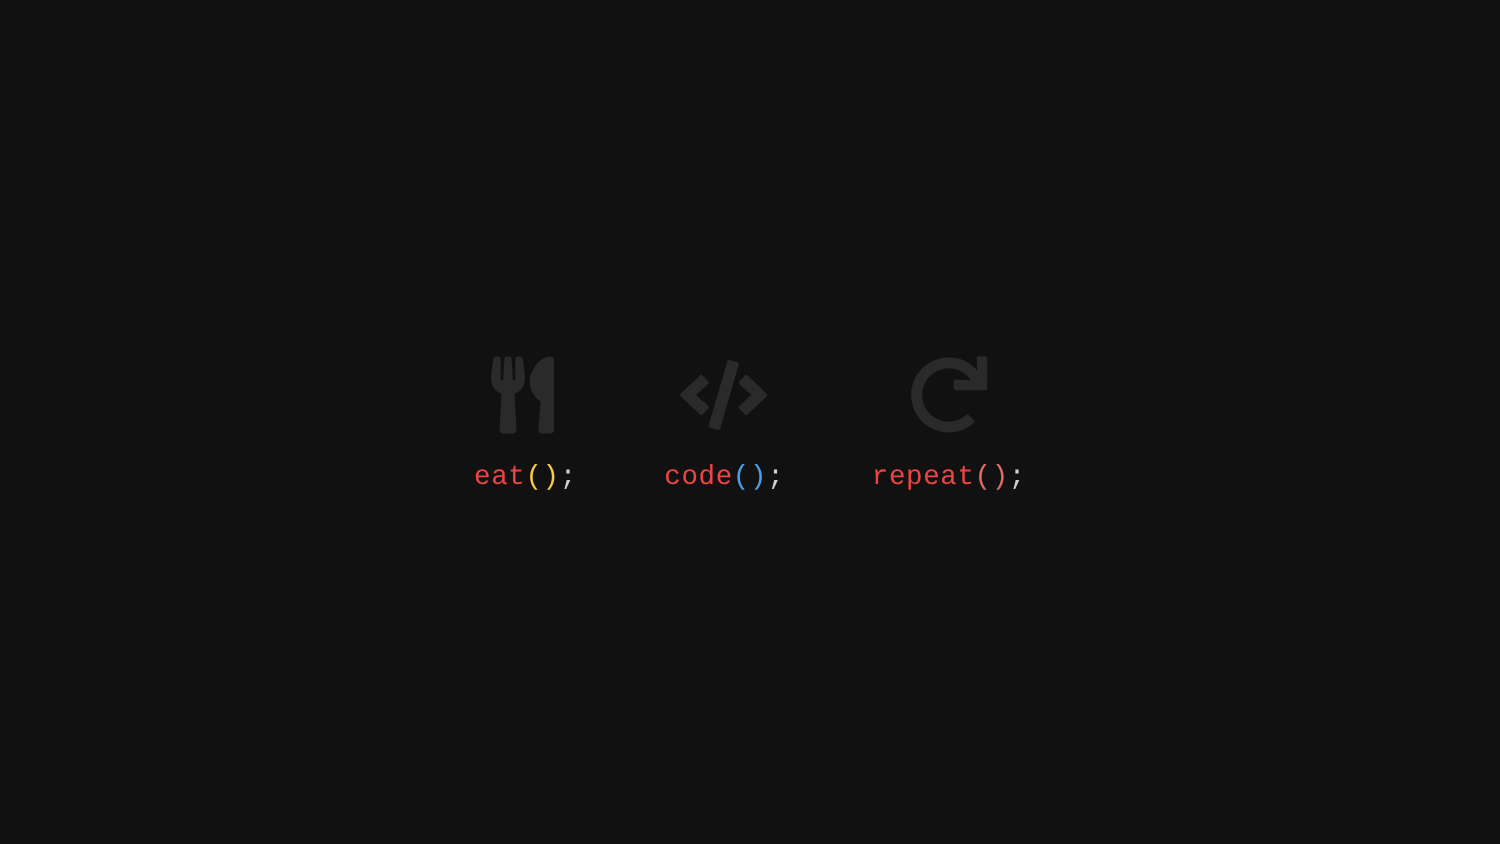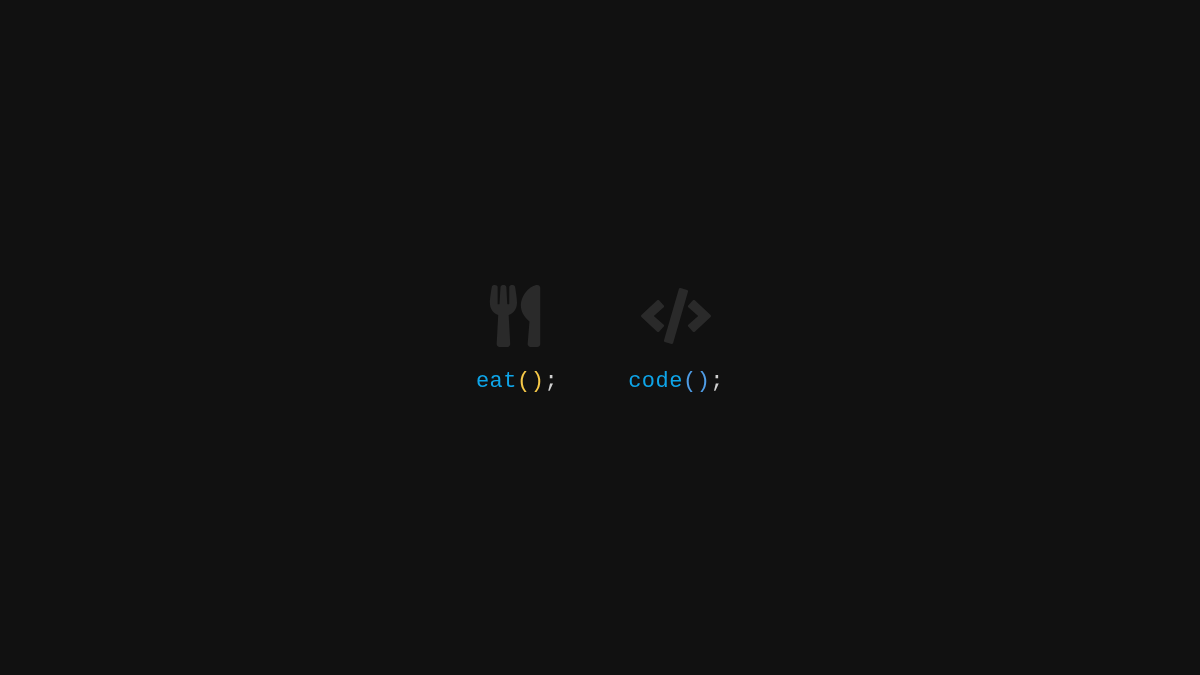--- a/index.html
+++ b/index.html
@@ -36,21 +36,21 @@
       align-items: center;
       justify-content: center;
     }
     .label {
       font-size: 22px;
       font-weight: 400;
       letter-spacing: 0.5px;
       white-space: nowrap;
     }
     .fn-name {
-      color: #0ea5e9;
+      color: #ef4444;
       margin-top: 28px;
     }
     .semicolon {
       color: #d0d0d0;
     }
     .parens-yellow {
       color: #f7c948;
     }
     .parens-green {
       color: #6bbf59;
@@ -83,14 +83,24 @@
     <div class="icon">
       <svg viewBox="0 0 640 512" width="78" height="62">
         <path d="M278.9 511.5l-61-17.7c-6.4-1.8-10-8.5-8.2-14.9L346.2 8.7c1.8-6.4 8.5-10 14.9-8.2l61 17.7c6.4 1.8 10 8.5 8.2 14.9L293.8 503.3c-1.9 6.4-8.5 10.1-14.9 8.2zm-114-112.2l43.5-46.4c4.6-4.9 4.3-12.7-.8-17.2L117 256l90.6-79.7c5.1-4.5 5.5-12.3.8-17.2l-43.5-46.4c-4.5-4.8-12.1-5.1-17-.5L3.8 247.2c-5.1 4.7-5.1 12.8 0 17.5l144.1 135.1c4.9 4.6 12.5 4.4 17-.5zm327.2.6l144.1-135.1c5.1-4.7 5.1-12.8 0-17.5L492.1 112.1c-4.8-4.5-12.4-4.3-17 .5L431.6 159c-4.6 4.9-4.3 12.7.8 17.2L523 256l-90.6 79.7c-5.1 4.5-5.5 12.3-.8 17.2l43.5 46.4c4.5 4.9 12.1 5.1 17 .6z"></path>
       </svg>
     </div>
     <div class="label">
       <span class="fn-name">code</span><span class="parens-blue">()</span><span class="semicolon">;</span>
     </div>
   </div>
 
+  <div class="item">
+    <div class="icon">
+      <svg viewBox="0 0 512 512" width="62" height="62">
+        <path d="M500.33 0h-47.41a12 12 0 0 0-12 12.57l4 82.76A247.42 247.42 0 0 0 256 8C119.34 8 7.9 119.53 8 256.19 8.1 393.07 119.1 504 256 504a247.1 247.1 0 0 0 166.18-63.91 12 12 0 0 0 .48-17.43l-34-34a12 12 0 0 0-16.38-.55A176 176 0 1 1 402.1 157.8l-101.53-4.87a12 12 0 0 0-12.57 12v47.41a12 12 0 0 0 12 12h200.33a12 12 0 0 0 12-12V12a12 12 0 0 0-12-12z"></path>
+      </svg>
+    </div>
+    <div class="label">
+      <span class="fn-name">repeat</span><span class="parens-red">()</span><span class="semicolon">;</span>
+    </div>
+  </div>
 
 </div>
 
 </body></html>

